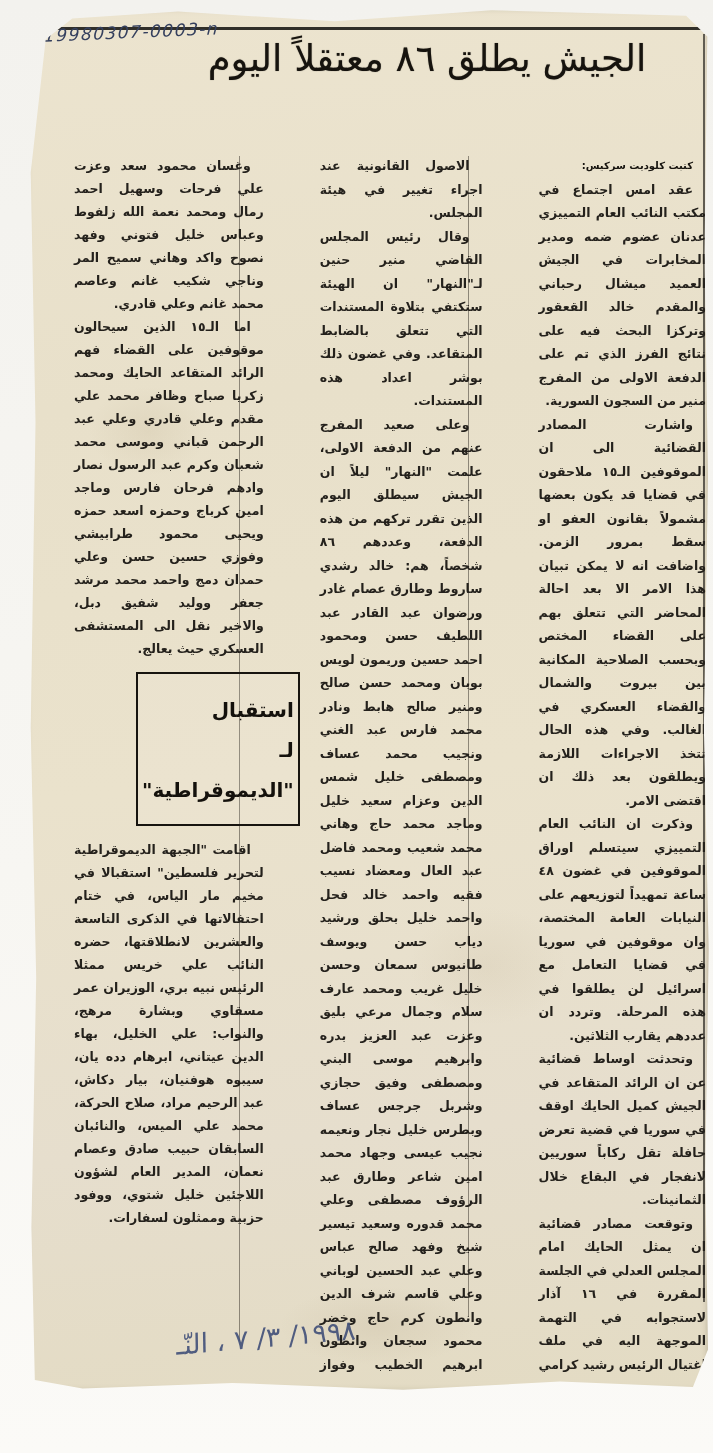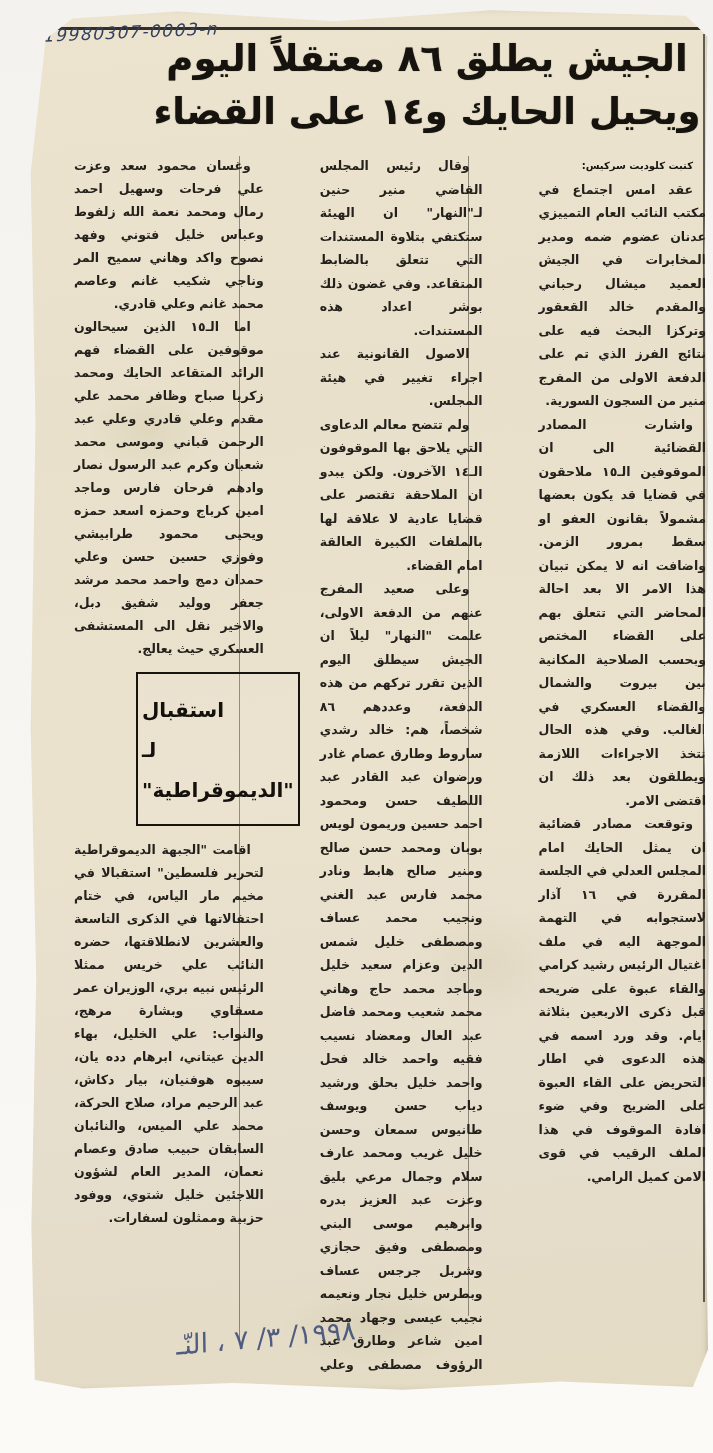--- a/index.html
+++ b/index.html
@@ -41,39 +41,39 @@
   .top-rule{position:absolute;left:14px;right:2px;top:21px;height:3px;background:#1d1b17;opacity:.9;}
   .edge-rule{position:absolute;right:5px;top:28px;height:1268px;width:2px;background:#33302a;opacity:.75;}
   .gutter{position:absolute;top:150px;width:1px;background:#5a554a;opacity:.65;}
   .gutter.g1{left:440px;height:1160px;}
   .gutter.g2{left:211px;height:1185px;}
 
   
   .headline{
     position:absolute;top:26px;left:120px;right:4px;z-index:2;
     direction:rtl;text-align:center;color:#16130e;
-    font-weight:700;font-size:37px;line-height:53px;
+    font-weight:400;font-size:37px;line-height:53px;
     text-shadow:0 0 1px rgba(20,16,10,.5);
   }
 
   
   .cols{
     position:absolute;top:148px;left:6px;width:672px;height:1218px;
     direction:rtl;display:flex;gap:16px;overflow:hidden;
   }
   .col{color:#24211c;font-size:12.5px;font-weight:700;line-height:23.5px;text-align:justify;margin-left:40px;}
   .col p{margin:0;text-indent:13px;}
   .col-right{width:222px;}
   .col-middle{width:216px;}
   .col-left{width:198px;line-height:23px;}
   .byline{font-size:10px;text-indent:13px;margin:0 0 2px;color:#17140f;}
   .subhead-box{
     border:2px solid #17140f;background:rgba(255,255,255,.06);
     margin:12px -36px 12px 62px;padding:16px 4px 14px;
-    text-align:left;font-size:20px;line-height:40px;font-weight:700;color:#14110c;
+    text-align:right;font-size:20px;line-height:40px;font-weight:700;color:#14110c;
     text-indent:0;
   }
   .subhead-box div{text-indent:0;}
 </style>
 </head>
 <body>
 
 <div class="clipping">
 
   <div class="stain s1"></div>
@@ -82,37 +82,37 @@
 
   <div class="top-rule"></div>
   <div class="edge-rule"></div>
   <div class="gutter g1"></div>
   <div class="gutter g2"></div>
 
   <div class="archive-no">19980307-0003-n</div>
 
   <div class="headline">
     <div>الجيش يطلق ٨٦ معتقلاً اليوم</div>
-    <div>ويحيل الحايك و١٤ على القضاء</div>
   </div>
 
   <div class="cols">
 
     <div class="col col-right">
       <p class="byline">كتبت كلوديت سركيس:</p>
       <p>عقد امس اجتماع في مكتب النائب العام التمييزي عدنان عضوم ضمه ومدير المخابرات في الجيش العميد ميشال رحباني والمقدم خالد القعقور وتركزا البحث فيه على نتائج الفرز الذي تم على الدفعة الاولى من المفرج منير من السجون السورية.</p>
       <p>واشارت المصادر القضائية الى ان الموقوفين الـ١٥ ملاحقون في قضايا قد يكون بعضها مشمولاً بقانون العفو او سقط بمرور الزمن. واضافت انه لا يمكن تبيان هذا الامر الا بعد احالة المحاضر التي تتعلق بهم على القضاء المختص وبحسب الصلاحية المكانية بين بيروت والشمال والقضاء العسكري في الغالب. وفي هذه الحال تتخذ الاجراءات اللازمة ويطلقون بعد ذلك ان اقتضى الامر.</p>
+      <p>وذكرت ان النائب العام التمييزي سيتسلم اوراق الموقوفين في غضون ٤٨ ساعة تمهيداً لتوزيعهم على النيابات العامة المختصة، وان موقوفين في سوريا في قضايا التعامل مع اسرائيل لن يطلقوا في هذه المرحلة. وتردد ان عددهم يقارب الثلاثين.</p>
+      <p>وتحدثت اوساط قضائية عن ان الرائد المتقاعد في الجيش كميل الحايك اوقف في سوريا في قضية تعرض حافلة تقل ركاباً سوريين لانفجار في البقاع خلال الثمانينات.</p>
       <p>وتوقعت مصادر قضائية ان يمثل الحايك امام المجلس العدلي في الجلسة المقررة في ١٦ آذار لاستجوابه في التهمة الموجهة اليه في ملف اغتيال الرئيس رشيد كرامي والقاء عبوة على ضريحه قبل ذكرى الاربعين بثلاثة ايام. وقد ورد اسمه في هذه الدعوى في اطار التحريض على القاء العبوة على الضريح وفي ضوء افادة الموقوف في هذا الملف الرقيب في قوى الامن كميل الرامي.</p>
 
     </div>
 
     <div class="col col-middle">
+      <p>الاصول القانونية عند اجراء تغيير في هيئة المجلس.</p>
       <p>وقال رئيس المجلس القاضي منير حنين لـ"النهار" ان الهيئة ستكتفي بتلاوة المستندات التي تتعلق بالضابط المتقاعد. وفي غضون ذلك بوشر اعداد هذه المستندات.</p>
-      <p>الاصول القانونية عند اجراء تغيير في هيئة المجلس.</p>
-      <p>ولم تتضح معالم الدعاوى التي يلاحق بها الموقوفون الـ١٤ الآخرون. ولكن يبدو ان الملاحقة تقتصر على قضايا عادية لا علاقة لها بالملفات الكبيرة العالقة امام القضاء.</p>
       <p>وعلى صعيد المفرج عنهم من الدفعة الاولى، علمت "النهار" ليلاً ان الجيش سيطلق اليوم الذين تقرر تركهم من هذه الدفعة، وعددهم ٨٦ شخصاً، هم: خالد رشدي ساروط وطارق عصام غادر ورضوان عبد القادر عبد اللطيف حسن ومحمود احمد حسين وريمون لويس بوبان ومحمد حسن صالح ومنير صالح هابط ونادر محمد فارس عبد الغني ونجيب محمد عساف ومصطفى خليل شمس الدين وعزام سعيد خليل وماجد محمد حاج وهاني محمد شعيب ومحمد فاضل عبد العال ومعضاد نسيب فقيه واحمد خالد فحل واحمد خليل بحلق ورشيد دياب حسن ويوسف طانيوس سمعان وحسن خليل غريب ومحمد عارف سلام وجمال مرعي بليق وعزت عبد العزيز بدره وابرهيم موسى البني ومصطفى وفيق حجازي وشربل جرجس عساف وبطرس خليل نجار ونعيمه نجيب عيسى وجهاد محمد امين شاعر وطارق عبد الرؤوف مصطفى وعلي محمد قدوره وسعيد تيسير شيخ وفهد صالح عباس وعلي عبد الحسين لوباني وعلي قاسم شرف الدين وانطون كرم حاج وخضر محمود سجعان وانطون ابرهيم الخطيب وفواز بهجت حسين ومحمود نجيب وزير وكميل عبد الله عماطوري وعباس حسن باجرق وميشيل اميل سويدان وريمون اميل سويدان ومحمد احمد عليان وحافظ علي زغير وماهر سليمان نجار وشهاب وحيد شما ومصطفى عبد الرحمن راضي ومحمد يوسف حمدان وعلي يوسف سعيد ووليد عمر ايعالي وجمال محمد صلاح شعراني وعلي حسين مهنا وعمر عبد العزيز احمد ورفعت نديم اشقر وحسين علي عاصي وسعيد محمود خليفة وعوض قاسم سليم طراوية وحاتم نجيب فرحان ومحمد موسى مرزوق واحمد حسين ملاح ومحمد فوزي صائغ وفايز محمد ملص وغسان مصطفى وهيثم فؤاد حسنية واحمد نمر خليل ورشيد عقاب ميرهم وحسين داود جابر وحسن محمد عبد الله وحسين نواف منذر ومصطفى حسين تركي وعباس علي فياض وخليل يوسف بري وعلي يوسف حراجلي وزهير موسى ادريس</p>
     </div>
 
     <div class="col col-left">
       <p>وغسان محمود سعد وعزت علي فرحات وسهيل احمد رمال ومحمد نعمة الله زلفوط وعباس خليل فتوني وفهد نصوح واكد وهاني سميح المر وناجي شكيب غانم وعاصم محمد غانم وعلي قادري.</p>
       <p>اما الـ١٥ الذين سيحالون موقوفين على القضاء فهم الرائد المتقاعد الحايك ومحمد زكريا صباح وظافر محمد علي مقدم وعلي قادري وعلي عبد الرحمن قباني وموسى محمد شعبان وكرم عبد الرسول نصار وادهم فرحان فارس وماجد امين كرباج وحمزه اسعد حمزه ويحيى محمود طرابيشي وفوزي حسين حسن وعلي حمدان دمج واحمد محمد مرشد جعفر ووليد شفيق دبل، والاخير نقل الى المستشفى العسكري حيث يعالج.</p>
 
       <div class="subhead-box">
         <div>استقبال</div>
         <div>لـ "الديموقراطية"</div>

